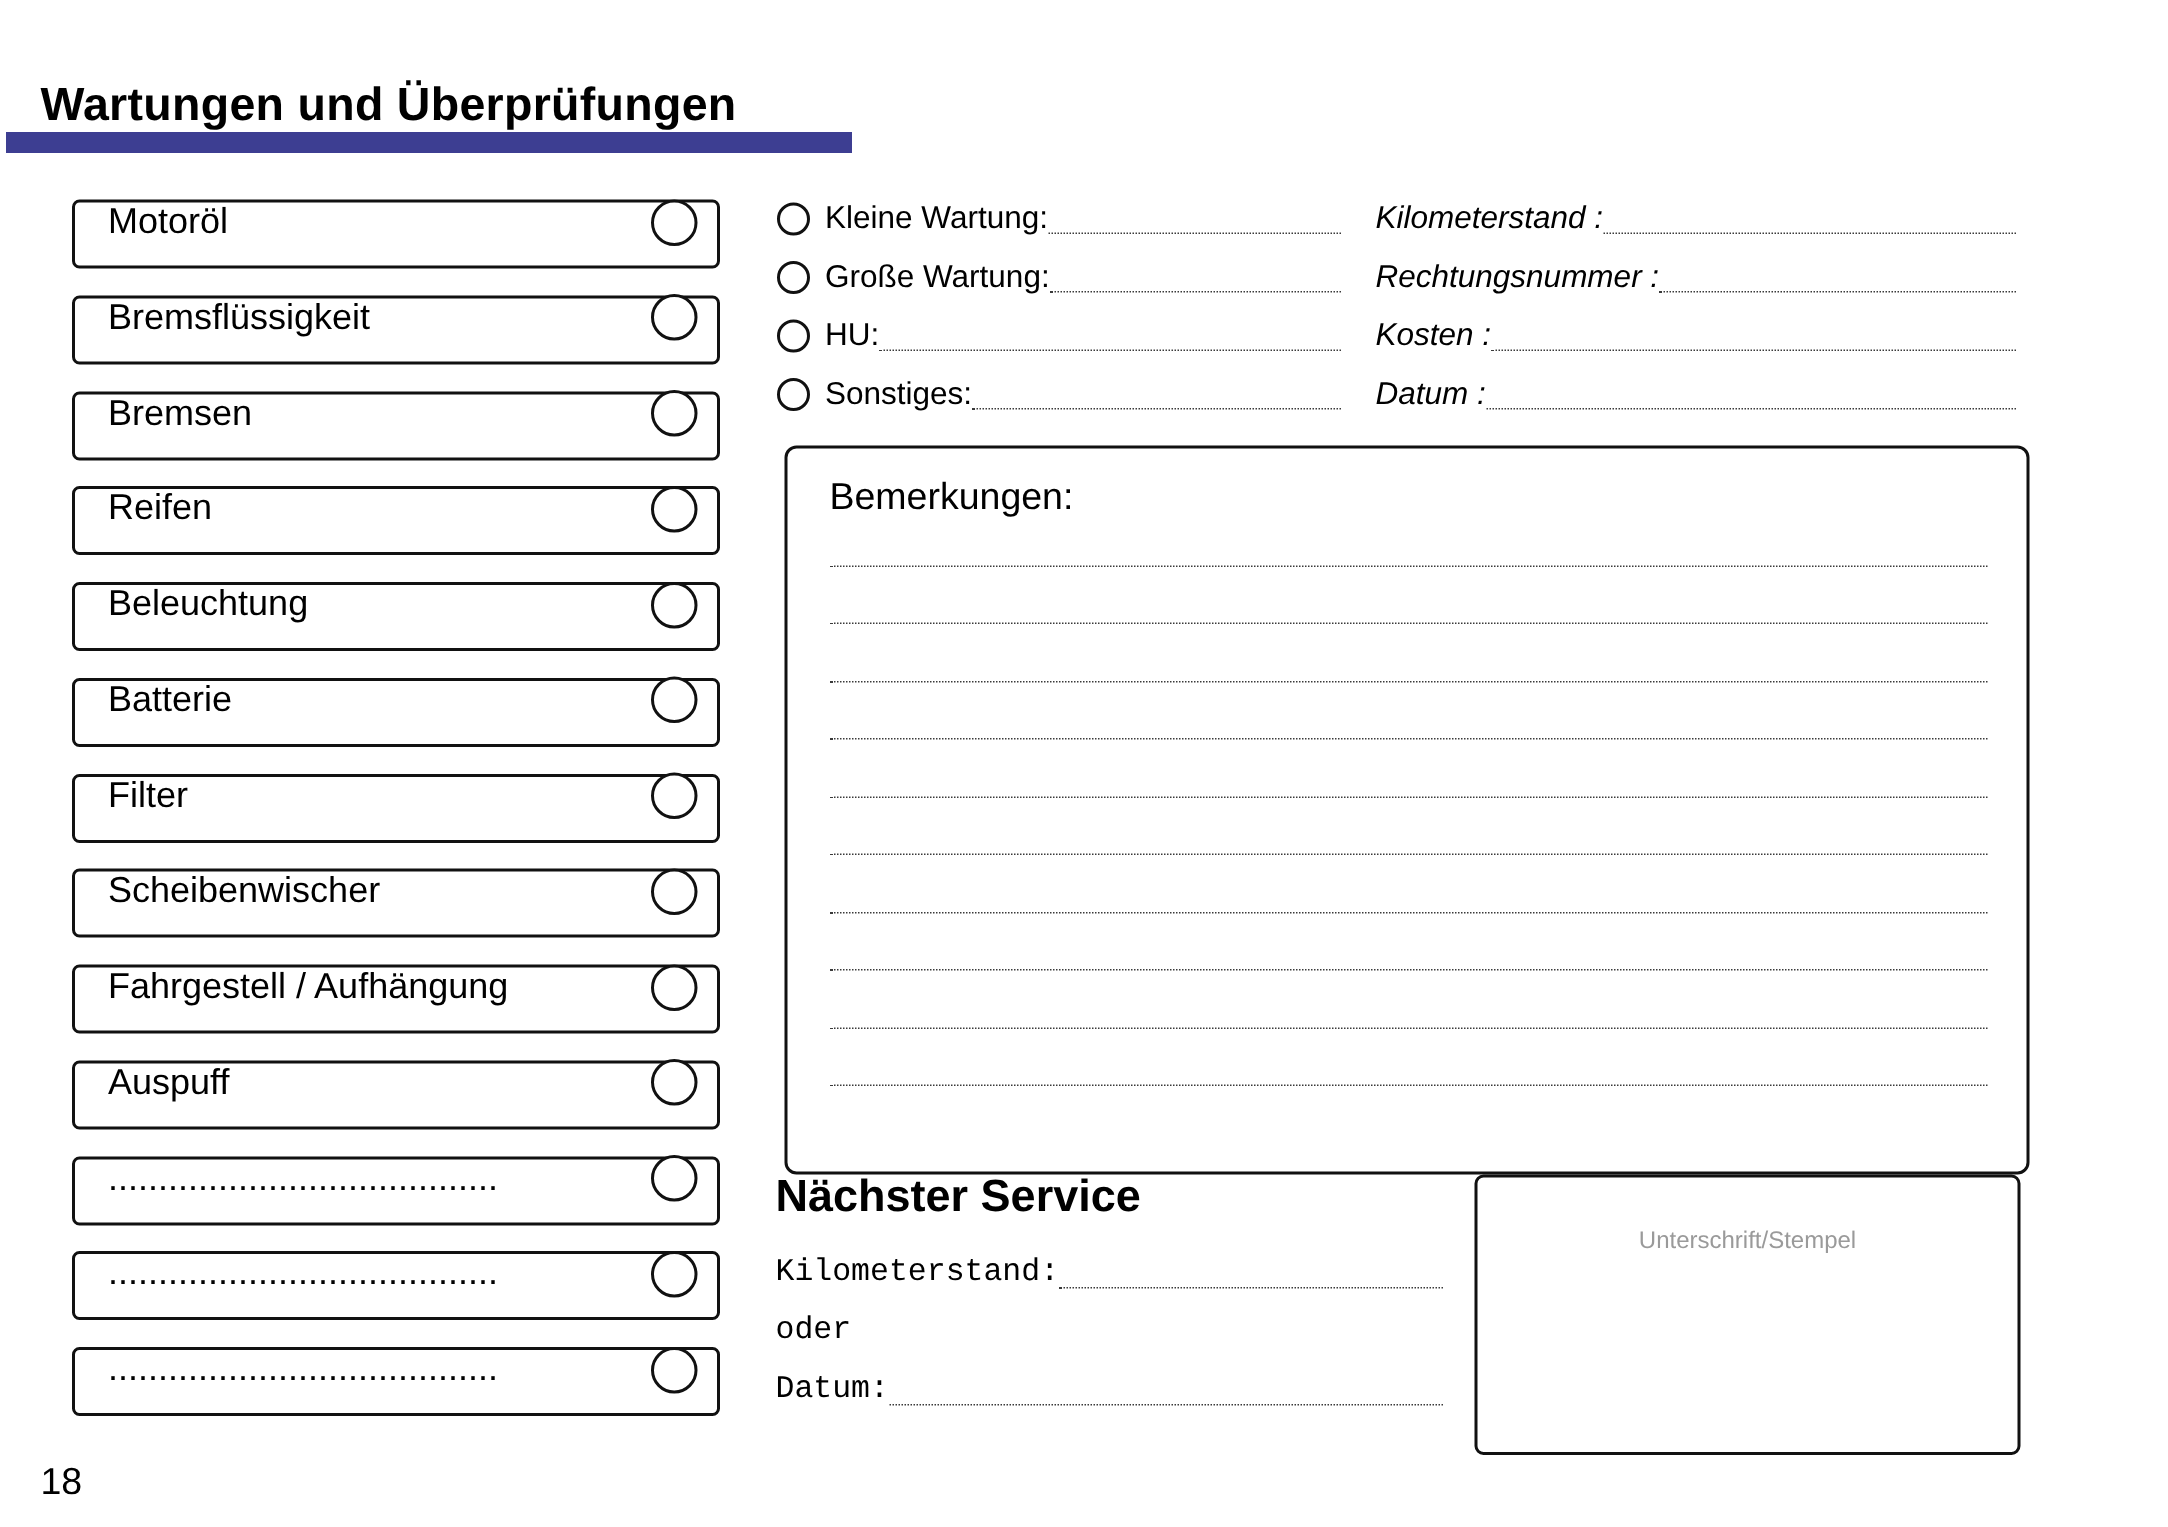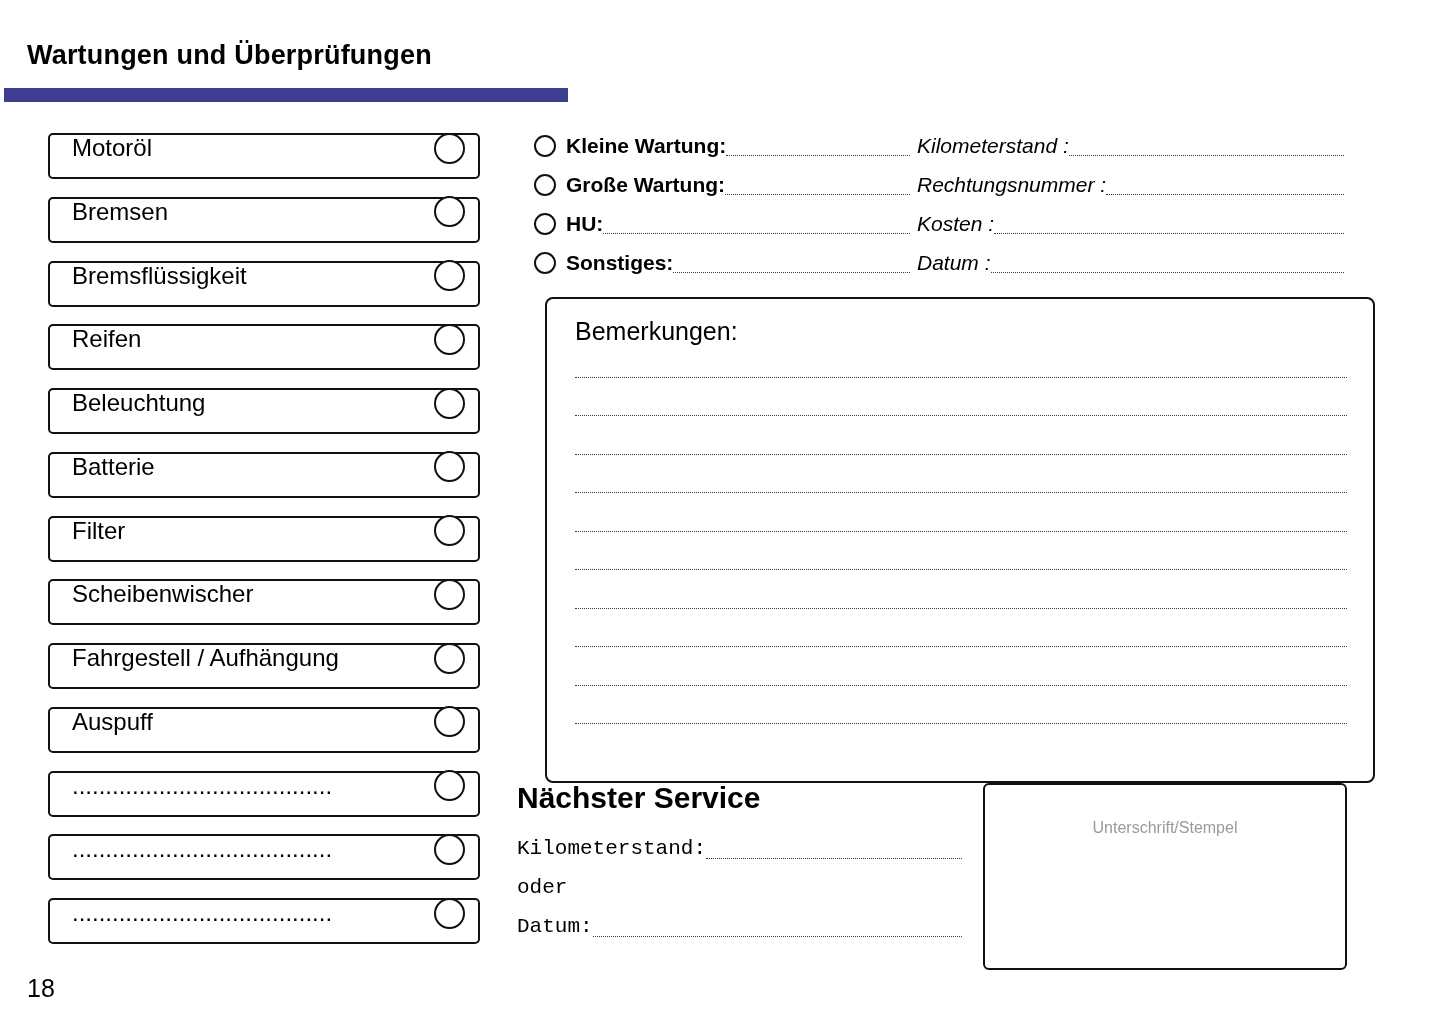--- a/index.html
+++ b/index.html
@@ -11,22 +11,22 @@
   .page {
     position: relative;
     width: 1445px;
     height: 1018px;
     background: #ffffff;
     overflow: hidden;
   }
   .page-title {
     position: absolute;
     left: 27px;
-    top: 40px;
-    font-size: 27px;
+    top: 52px;
+    font-size: 31px;
     font-weight: bold;
     letter-spacing: 0.2px;
   }
   .accent-bar {
     position: absolute;
     left: 4px;
     top: 88px;
     width: 564px;
     height: 14px;
     background: var(--accent, #3d3e92);
@@ -62,24 +62,23 @@
     height: 31px;
     border: 2.5px solid #111;
     border-radius: 50%;
     background: #fff;
     flex: none;
   }
 
   
   .service-types {
     position: absolute;
-    left: 534px;
+    left: 518px;
     top: 126px;
     width: 376px;
-    font-weight: bold;
   }
   .svc-row {
     display: flex;
     align-items: center;
     height: 39px;
   }
   .radio-circle {
     width: 22px;
     height: 22px;
     border: 2.5px solid #111;
@@ -111,21 +110,21 @@
   }
   .detail-row {
     display: flex;
     align-items: center;
     height: 39px;
   }
 
   
   .remarks-box {
     position: absolute;
-    left: 545px;
+    left: 523px;
     top: 297px;
     width: 830px;
     height: 486px;
     border: 2.5px solid #111;
     border-radius: 8px;
     background: #fff;
   }
   .remarks-title {
     position: absolute;
     left: 28px;
@@ -196,26 +195,26 @@
   <div class="accent-bar"></div>
 
   <div class="checklist">
 
       <div class="check-row">
         <span class="check-label">Motoröl</span>
         <span class="check-circle"></span>
       </div>
 
       <div class="check-row">
+        <span class="check-label">Bremsflüssigkeit</span>
+        <span class="check-circle"></span>
+      </div>
+
+      <div class="check-row">
         <span class="check-label">Bremsen</span>
-        <span class="check-circle"></span>
-      </div>
-
-      <div class="check-row">
-        <span class="check-label">Bremsflüssigkeit</span>
         <span class="check-circle"></span>
       </div>
 
       <div class="check-row">
         <span class="check-label">Reifen</span>
         <span class="check-circle"></span>
       </div>
 
       <div class="check-row">
         <span class="check-label">Beleuchtung</span>

